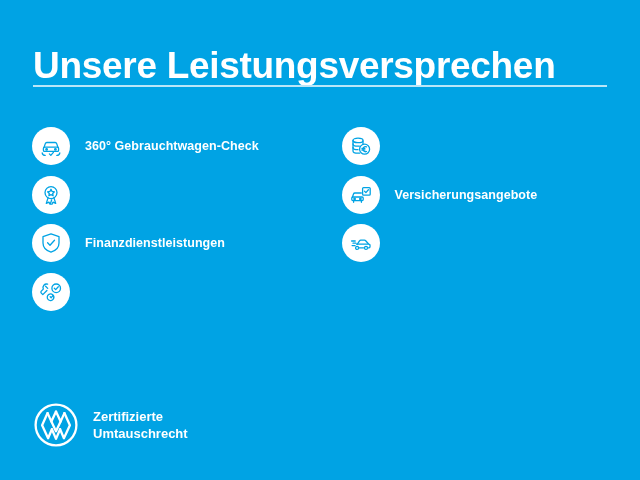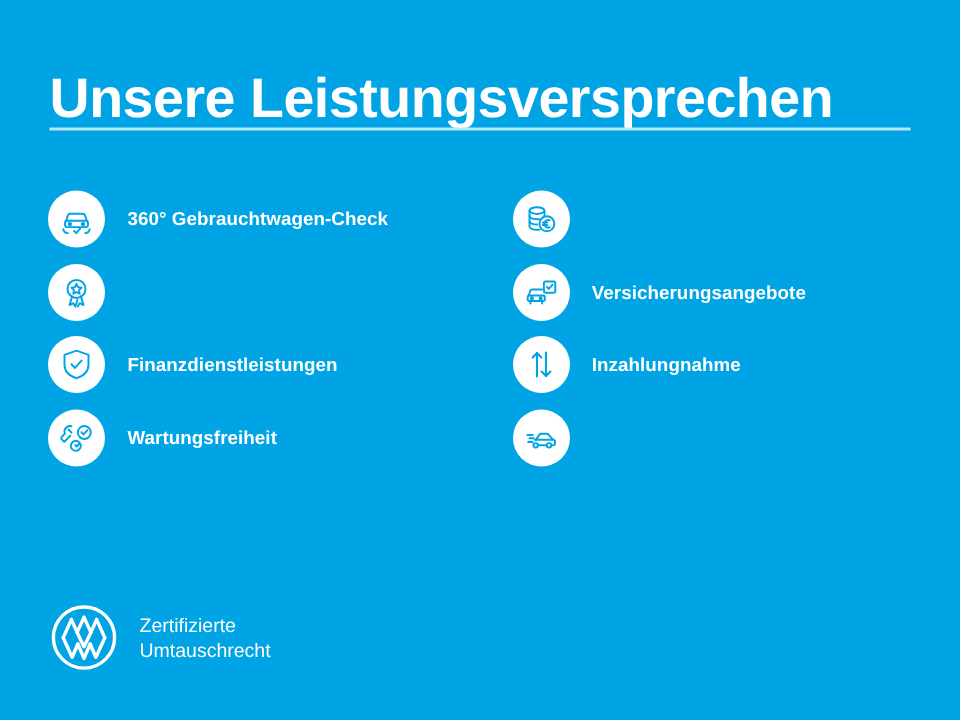--- a/index.html
+++ b/index.html
@@ -99,21 +99,21 @@
   .vw-mark {
     width: 46px;
     height: 46px;
     flex: 0 0 46px;
   }
   .vw-mark svg { display: block; }
   .footer-text {
     margin-left: 14px;
     color: #ffffff;
     font-size: 13px;
-    font-weight: normal;
+    font-weight: bold;
     line-height: 17px;
   }
 </style>
 </head>
 <body>
 
 <div class="poster">
 
   <div class="header">
     <div class="title">Unsere Leistungsversprechen</div>
@@ -164,21 +164,20 @@
         <div class="badge">
           <svg width="24" height="24" viewBox="0 0 24 24" fill="none" stroke="#00a3e4" stroke-width="1.3" stroke-linecap="round" stroke-linejoin="round">
             <path d="M8.6 4.2 a3.6 3.6 0 0 0 -4.3 4.9 l-2 2 a1.4 1.4 0 0 0 0 2 l1.5 1.5 l4.1 -4.1"></path>
             <path d="M6.6 6.3 l2.1 2.1"></path>
             <path d="M9.9 14.4 a3.3 3.3 0 1 0 4.5 4.5 a3.3 3.3 0 0 0 -4.5 -4.5 z"></path>
             <path d="M11.2 16.7 l1 1 l1.9 -2.2"></path>
             <circle cx="17.2" cy="8.3" r="4.3"></circle>
             <path d="M15.3 8.2 l1.4 1.4 l2.6 -2.8"></path>
           </svg>
         </div>
-        <div class="promise-label">Wartungsfreiheit</div>
       </div>
 
 
     </div>
 
     <div class="col col-right">
 
       <div class="promise">
         <div class="badge">
           <svg width="24" height="24" viewBox="0 0 24 24" fill="none" stroke="#00a3e4" stroke-width="1.3" stroke-linecap="round" stroke-linejoin="round">
@@ -204,31 +203,20 @@
             <circle cx="11.4" cy="15.9" r="0.75"></circle>
             <path d="M4.6 17.8 v1.5"></path>
             <path d="M12.4 17.8 v1.5"></path>
             <rect x="13.6" y="4.6" width="7.6" height="7.6" rx="1"></rect>
             <path d="M15.6 8.3 l1.3 1.3 l2.5 -2.8"></path>
           </svg>
         </div>
         <div class="promise-label">Versicherungsangebote</div>
       </div>
 
-      <div class="promise">
-        <div class="badge">
-          <svg width="24" height="24" viewBox="0 0 24 24" fill="none" stroke="#00a3e4" stroke-width="1.4" stroke-linecap="round" stroke-linejoin="round">
-            <path d="M9 20 V4.4"></path>
-            <path d="M6.1 7.3 L9 4.3 l2.9 3"></path>
-            <path d="M15 4 v15.6"></path>
-            <path d="M12.1 16.7 L15 19.7 l2.9 -3"></path>
-          </svg>
-        </div>
-        <div class="promise-label">Inzahlungnahme</div>
-      </div>
 
       <div class="promise">
         <div class="badge">
           <svg width="24" height="24" viewBox="0 0 24 24" fill="none" stroke="#00a3e4" stroke-width="1.3" stroke-linecap="round" stroke-linejoin="round">
             <path d="M8.2 13.4 l2.3 -3.5 A1.6 1.6 0 0 1 11.9 9.2 h3.6 a1.6 1.6 0 0 1 1.2 0.55 l2.6 3"></path>
             <path d="M7.6 13.1 h12.2 a1.2 1.2 0 0 1 1.2 1.2 v1.5 a1 1 0 0 1 -1 1 h-0.7"></path>
             <path d="M14.6 16.8 H9.7"></path>
             <circle cx="17" cy="16.9" r="1.5"></circle>
             <circle cx="8.1" cy="16.9" r="1.5"></circle>
             <path d="M6.2 10 H2.6"></path>

